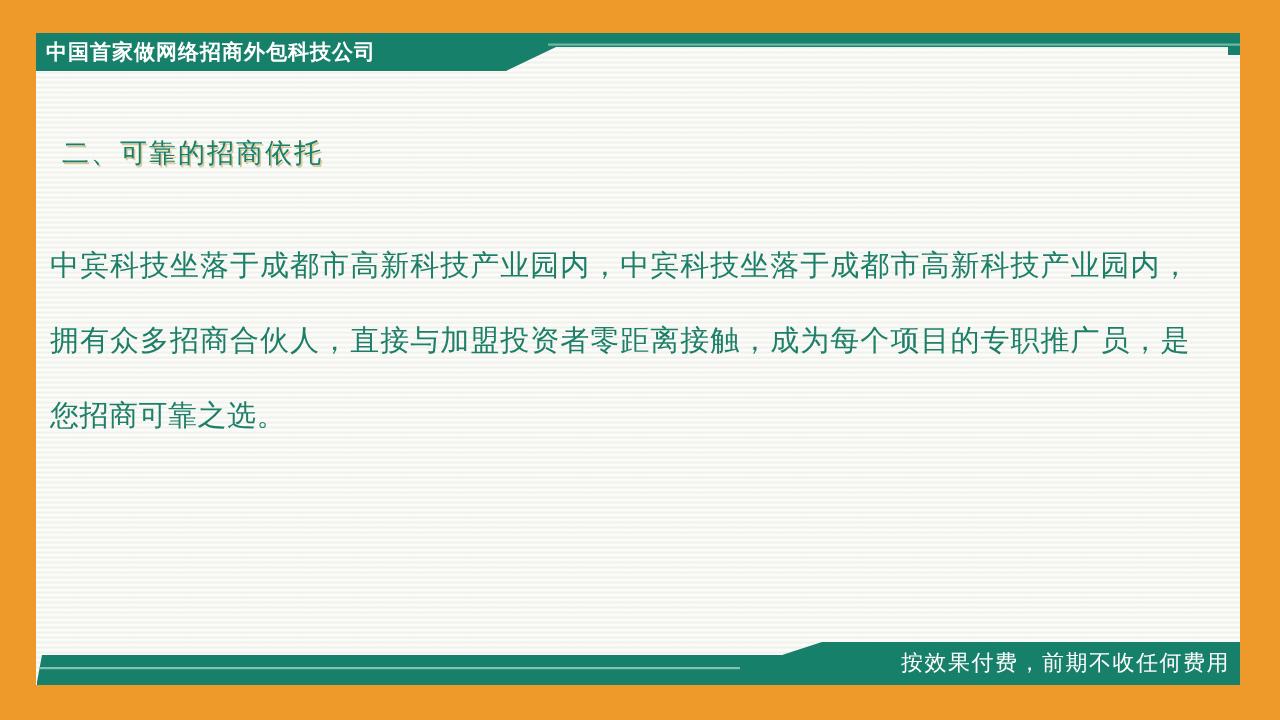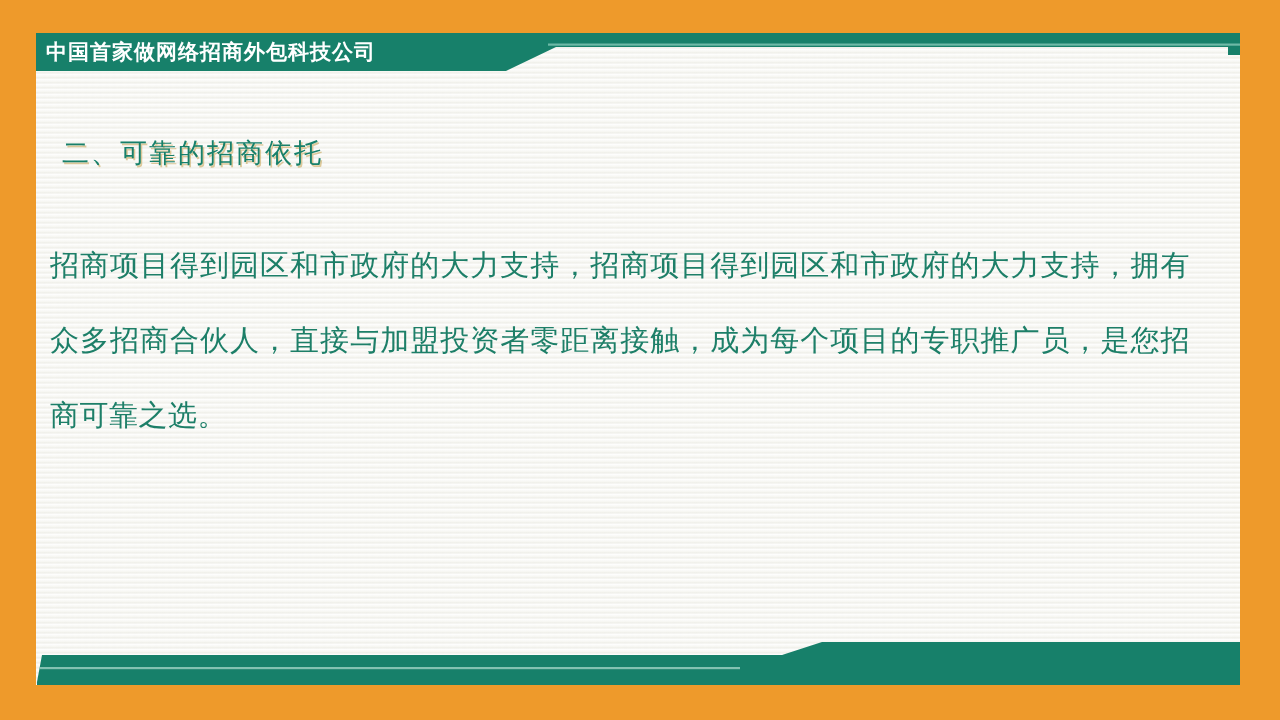--- a/index.html
+++ b/index.html
@@ -118,25 +118,26 @@
       <path d="M0,0 L1204,0 L1204,22 L1192,22 L1192,14 L520,14 L470,38 L0,38 Z" fill="#17806a"></path>
 
       <rect x="512" y="10.5" width="692" height="2.2" fill="#73bcab" opacity="0.95"></rect>
     </svg>
   </div>
 
   <div id="header-title">中国首家做网络招商外包科技公司</div>
 
   <div id="section-heading">二、可靠的招商依托</div>
 
-  <div id="body-text">招商项目得到园区和市政府的大力支持，招商项目得到园区和市政府的大力支持，拥有众多招商合伙人，直接与加盟投资者零距离接触，成为每个项目的专职推广员，是您招商可靠之选。</div>
+  <div id="body-text">中宾科技坐落于成都市高新科技产业园内，中宾科技坐落于成都市高新科技产业园内，拥有众多招商合伙人，直接与加盟投资者零距离接触，成为每个项目的专职推广员，是您招商可靠之选。</div>
 
   <div id="footer-bar">
     <svg viewBox="0 0 1204 49" preserveAspectRatio="none" aria-hidden="true">
 
       <path d="M6,19 L746,19 L786,6 L1204,6 L1204,49 L1,49 L1,46 Z" fill="#17806a"></path>
 
       <rect x="4" y="31" width="700" height="2.2" fill="#8fc9ba" opacity="0.9"></rect>
     </svg>
   </div>
 
+  <div id="footer-text">按效果付费，前期不收任何费用</div>
 
 </div>
 
 </body></html>

